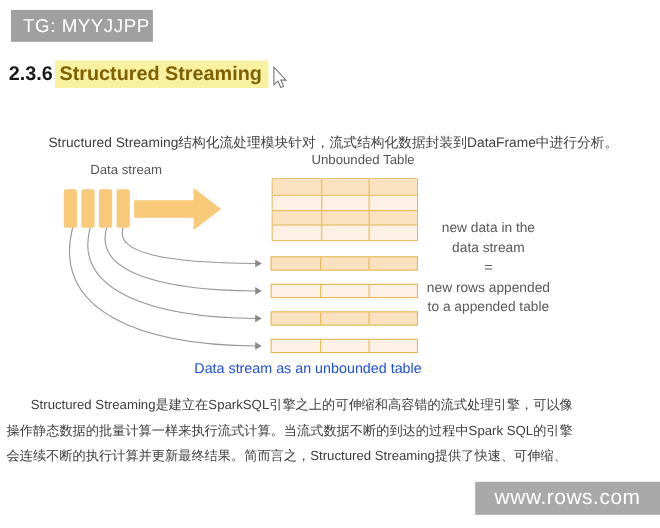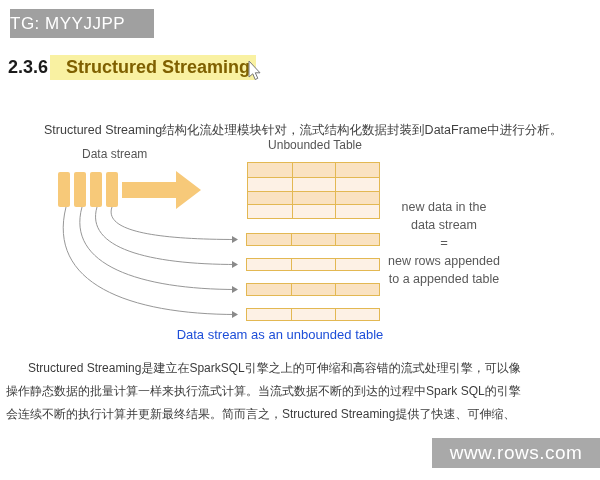--- a/index.html
+++ b/index.html
@@ -1,34 +1,34 @@
 <!DOCTYPE html>
 <html style="--accent: #F7C979; --table_border: #E3B852; --row_dark: #FAE2C1; --row_light: #FDF1E5; --highlight_bg: #F9F1A2; --highlight_text: #7F6000; --badge_bg: #A0A0A0; --watermark_bg: #A9A9A9; --text_main: #2b2b2b; --text_muted: #595959; --curve_gray: #979797;"><head>
 <meta charset="utf-8">
 <style>
   html,body{margin:0;padding:0;background:#fff;}
   .page{position:relative;width:600px;height:480px;background:#fff;overflow:hidden;
         font-family:"Liberation Sans","DejaVu Sans",sans-serif;}
 
-  .badge{position:absolute;left:10px;top:9px;width:144px;height:29px;
+  .badge{position:absolute;left:10px;top:9px;width:129px;height:29px;
          background:var(--badge_bg);color:#fff;font-size:17px;line-height:29px;
-         box-sizing:border-box;letter-spacing:.5px;}
+         padding-left:11px;box-sizing:border-box;letter-spacing:.5px;}
 
   .heading{position:absolute;left:8px;top:57px;margin:0;font-size:18px;font-weight:bold;
            color:var(--text_main);white-space:nowrap;}
   .hnum{color:#1a1a1a;}
   .hmark{background:var(--highlight_bg);color:var(--highlight_text);
-         padding:2px 6px 3px 16px;margin-left:2px;}
+         padding:2px 6px 3px 4px;margin-left:2px;}
 
   .para1{position:absolute;left:28px;top:106px;width:552px;margin:16px;
          font-size:12.5px;color:#3f3f3f;}
 
   .lbl{position:absolute;font-size:12px;color:#555;}
   .stream-label{left:82px;top:147px;}
-  .table-label{left:253px;top:138px;width:124px;text-align:center;}
+  .table-label{left:253px;top:138px;width:124px;text-align:right;}
 
   .bar{position:absolute;top:172px;width:12px;height:35px;border-radius:2px;
        background:var(--accent);}
   .bar1{left:58px;} .bar2{left:74px;} .bar3{left:90px;} .bar4{left:106px;}
 
   .utable{position:absolute;left:247px;top:162px;width:133px;height:57px;
           display:grid;grid-template-columns:repeat(3,1fr);grid-template-rows:repeat(4,1fr);
           border:1px solid var(--table_border);box-sizing:border-box;}
   .utable>div{border-left:1px solid var(--table_border);border-top:1px solid var(--table_border);}
   .utable>div:nth-child(3n+1){border-left:none;}

